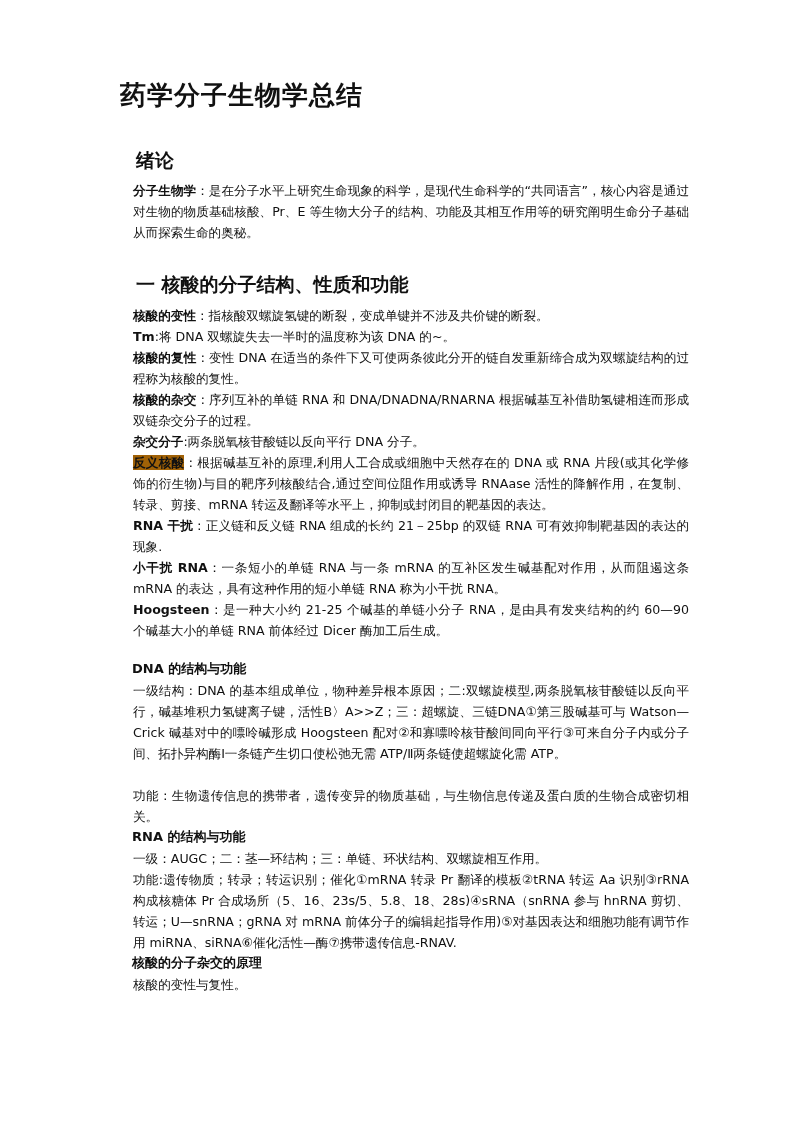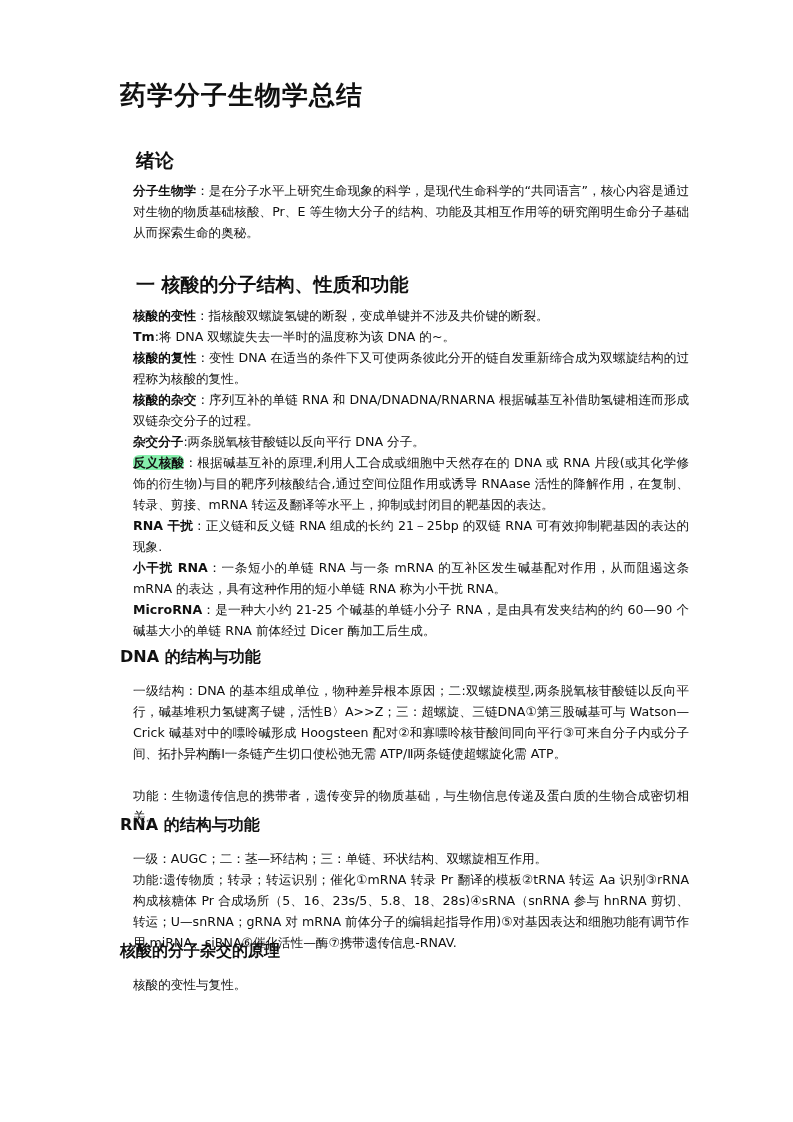--- a/index.html
+++ b/index.html
@@ -5,43 +5,43 @@
   html, body { margin: 0; padding: 0; background: #ffffff; }
   body { width: 793px; height: 1122px; position: relative; overflow: hidden;
          font-family: "DejaVu Sans", "Liberation Sans", sans-serif; color: #111; }
   .page { position: absolute; left: 120px; top: 0; width: 556px; }
   .title { position: absolute; left: 0; width: 556px; top: 78px; 
            font-size: 26px; font-weight: bold; letter-spacing: 1px; margin: 0; }
   .h1 { position: absolute; left: 0; font-size: 19px; font-weight: bold; margin: 16px; }
   .para { position: absolute; left: 0; width: 556px; font-size: 12.6px; line-height: 21px;
           margin: 13px; text-align: justify; }
   .para b { font-weight: bold; }
-  .hl { background: #86efac; border-radius: 6px; }
-  .sub { position: absolute; left: 0; font-size: 16px; font-weight: bold; margin: 0; line-height: 21px; }
+  .hl { background: #a16207; }
+  .sub { position: absolute; left: 0; font-size: 13px; font-weight: bold; margin: 12px; line-height: 21px; }
 </style>
 </head>
 <body>
 
 <div class="page">
   <h1 class="title">药学分子生物学总结</h1>
 
   <h2 class="h1" style="top:132px">绪论</h2>
   <p class="para" style="top:167px"><b>分子生物学</b><span>：是在分子水平上研究生命现象的科学，是现代生命科学的“共同语言”，核心内容是通过对生物的物质基础核酸、Pr、E 等生物大分子的结构、功能及其相互作用等的研究阐明生命分子基础从而探索生命的奥秘。</span></p>
 
   <h2 class="h1" style="top:256px">一  核酸的分子结构、性质和功能</h2>
 
   <p class="para" style="top:292px"><b>核酸的变性</b><span>：指核酸双螺旋氢键的断裂，变成单键并不涉及共价键的断裂。</span></p>
   <p class="para" style="top:313px"><b>Tm</b><span>:将 DNA 双螺旋失去一半时的温度称为该 DNA 的~。</span></p>
   <p class="para" style="top:334px"><b>核酸的复性</b><span>：变性 DNA 在适当的条件下又可使两条彼此分开的链自发重新缔合成为双螺旋结构的过程称为核酸的复性。</span></p>
   <p class="para" style="top:376px"><b>核酸的杂交</b><span>：序列互补的单链 RNA 和 DNA/DNADNA/RNARNA 根据碱基互补借助氢键相连而形成双链杂交分子的过程。</span></p>
   <p class="para" style="top:418px"><b>杂交分子</b><span>:两条脱氧核苷酸链以反向平行 DNA 分子。</span></p>
   <p class="para" style="top:439px"><b class="hl">反义核酸</b><span>：根据碱基互补的原理,利用人工合成或细胞中天然存在的 DNA 或 RNA 片段(或其化学修饰的衍生物)与目的靶序列核酸结合,通过空间位阻作用或诱导 RNAase 活性的降解作用，在复制、转录、剪接、mRNA 转运及翻译等水平上，抑制或封闭目的靶基因的表达。</span></p>
   <p class="para" style="top:502px"><b>RNA 干扰</b><span>：正义链和反义链 RNA 组成的长约 21－25bp 的双链 RNA 可有效抑制靶基因的表达的现象.</span></p>
   <p class="para" style="top:544px"><b>小干扰 RNA</b><span>：一条短小的单链 RNA 与一条 mRNA 的互补区发生碱基配对作用，从而阻遏这条 mRNA 的表达，具有这种作用的短小单链 RNA 称为小干扰 RNA。</span></p>
-  <p class="para" style="top:586px"><b>MicroRNA</b><span>：是一种大小约 21-25 个碱基的单链小分子 RNA，是由具有发夹结构的约 60—90 个碱基大小的单链 RNA 前体经过 Dicer 酶加工后生成。</span></p>
+  <p class="para" style="top:586px"><b>Hoogsteen</b><span>：是一种大小约 21-25 个碱基的单链小分子 RNA，是由具有发夹结构的约 60—90 个碱基大小的单链 RNA 前体经过 Dicer 酶加工后生成。</span></p>
 
   <p class="sub" style="top:646px">DNA 的结构与功能</p>
   <p class="para" style="top:667px">一级结构：DNA 的基本组成单位，物种差异根本原因；二:双螺旋模型,两条脱氧核苷酸链以反向平行，碱基堆积力氢键离子键，活性B〉A&gt;&gt;Z；三：超螺旋、三链DNA①第三股碱基可与 Watson—Crick 碱基对中的嘌呤碱形成 Hoogsteen 配对②和寡嘌呤核苷酸间同向平行③可来自分子内或分子间、拓扑异构酶Ⅰ一条链产生切口使松弛无需 ATP/Ⅱ两条链使超螺旋化需 ATP。</p>
   <p class="para" style="top:772px">功能：生物遗传信息的携带者，遗传变异的物质基础，与生物信息传递及蛋白质的生物合成密切相关。</p>
 
   <p class="sub" style="top:814px">RNA 的结构与功能</p>
   <p class="para" style="top:835px">一级：AUGC；二：茎—环结构；三：单链、环状结构、双螺旋相互作用。</p>
   <p class="para" style="top:856px">功能:遗传物质；转录；转运识别；催化①mRNA 转录 Pr 翻译的模板②tRNA 转运 Aa 识别③rRNA 构成核糖体 Pr 合成场所（5、16、23s/5、5.8、18、28s)④sRNA（snRNA 参与 hnRNA 剪切、转运；U—snRNA；gRNA 对 mRNA 前体分子的编辑起指导作用)⑤对基因表达和细胞功能有调节作用 miRNA、siRNA⑥催化活性—酶⑦携带遗传信息-RNAV.</p>
 
   <p class="sub" style="top:940px">核酸的分子杂交的原理</p>

